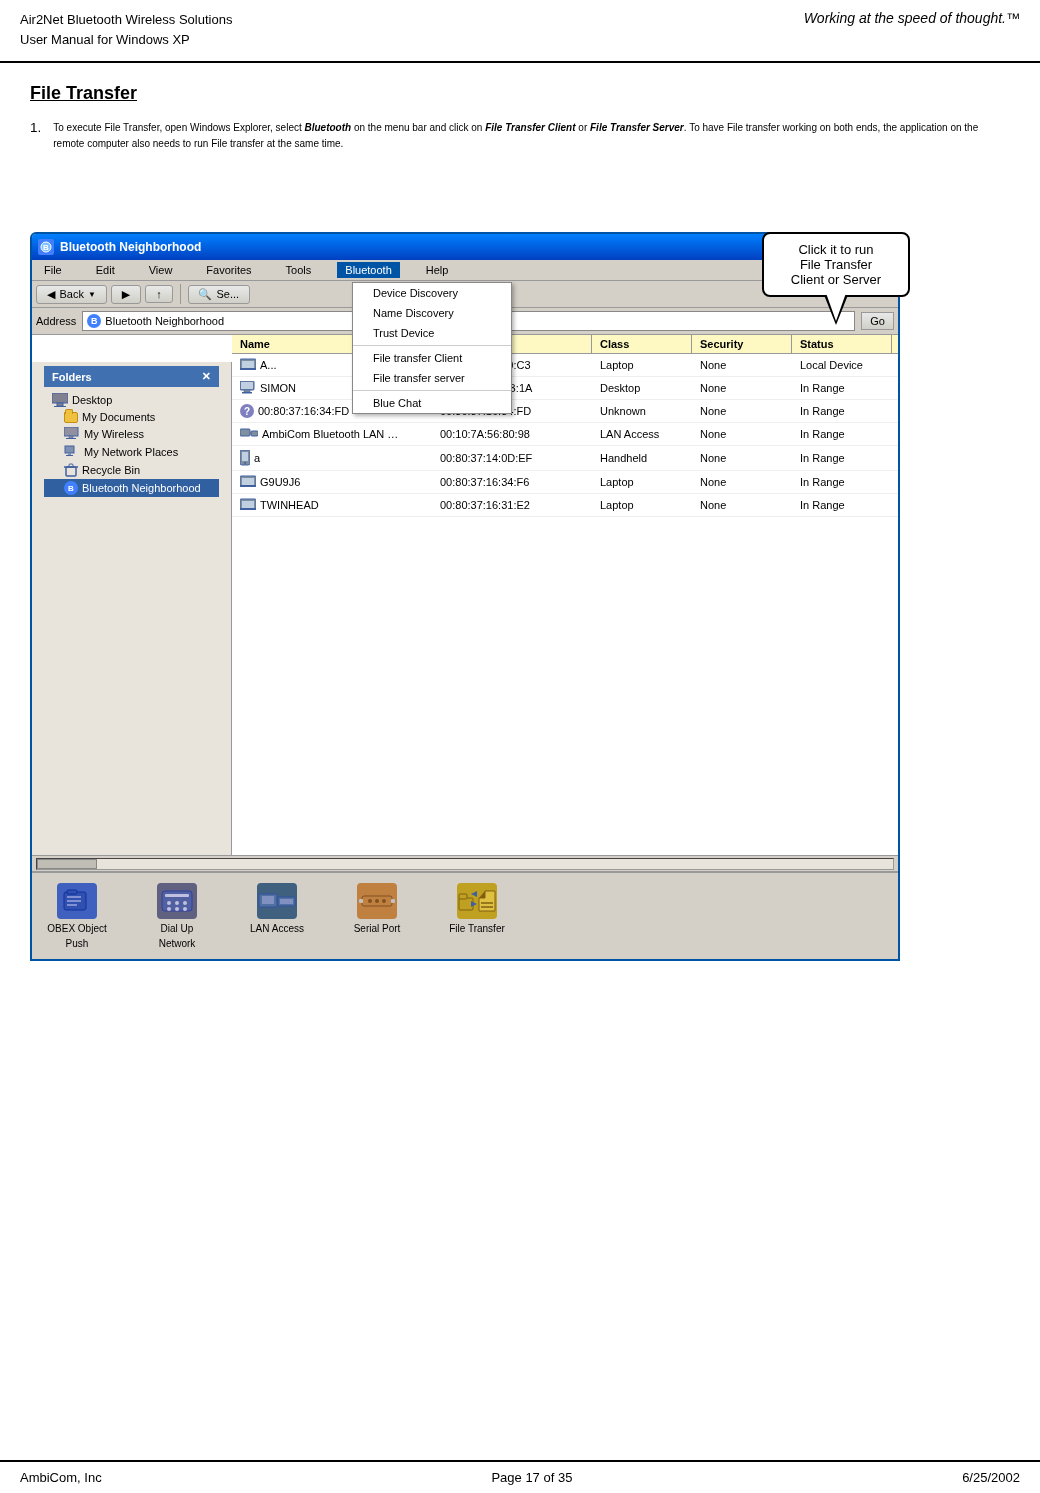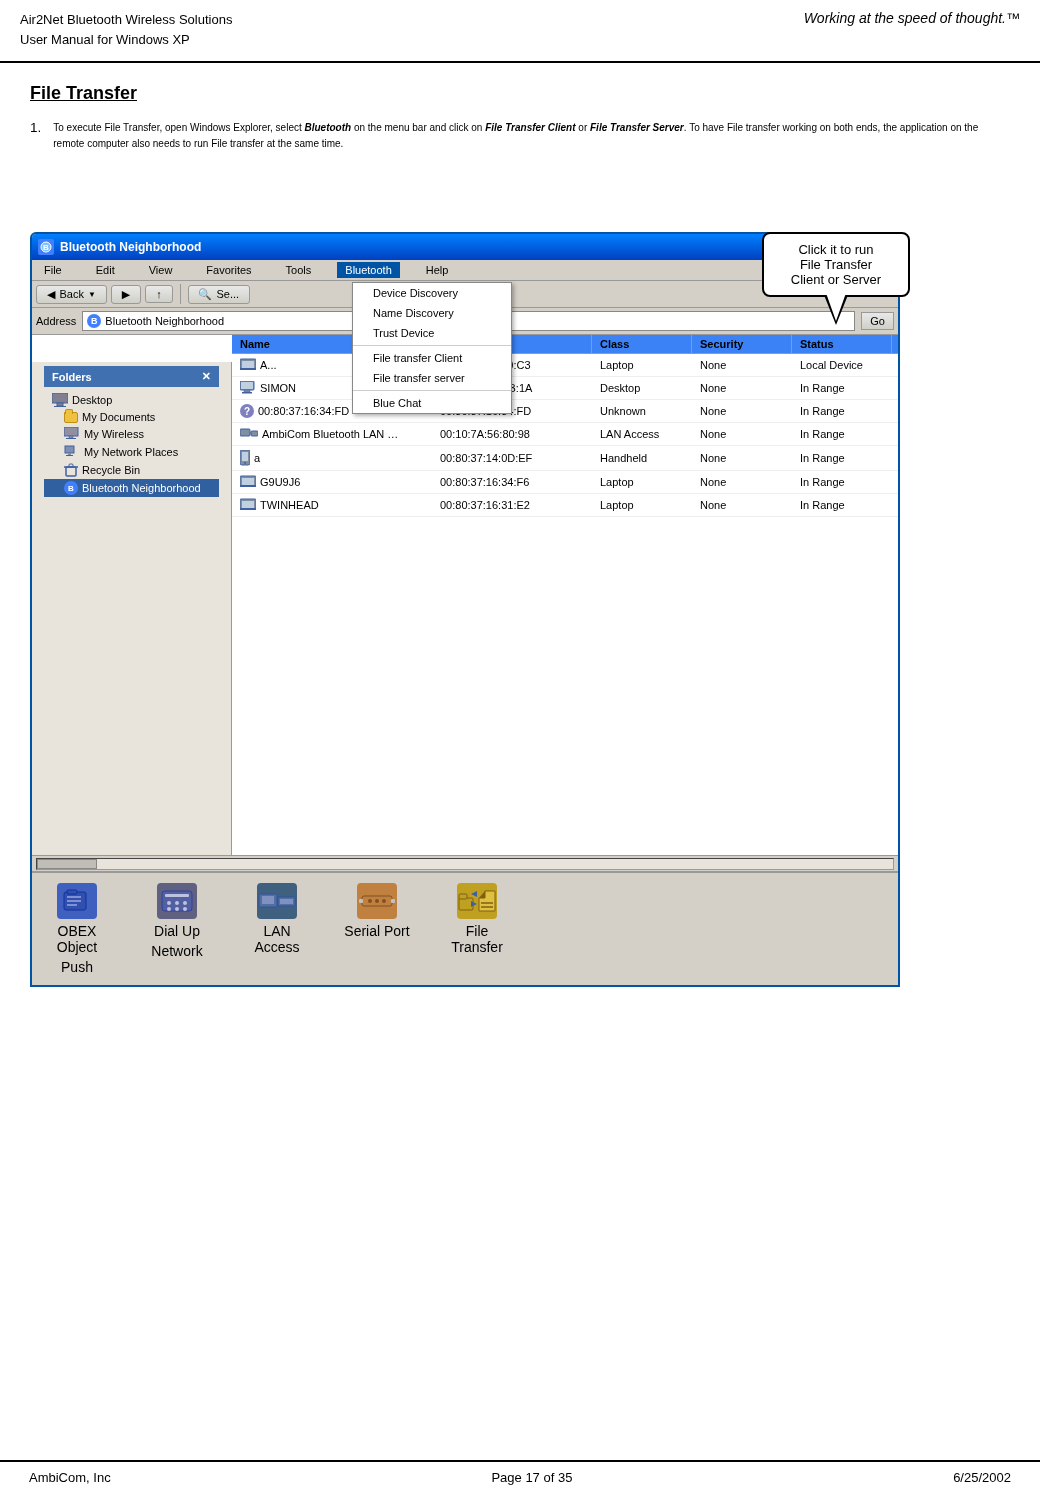--- a/index.html
+++ b/index.html
@@ -31,21 +31,21 @@
     }
 
     
     .doc-footer {
       position: absolute;
       bottom: 0;
       left: 0;
       right: 0;
       display: flex;
       justify-content: space-between;
-      padding: 8px 29px;
+      padding: 8px 20px;
       border-top: 2px solid #000;
       font-size: 13px;
     }
 
     
     .doc-body {
       padding: 20px 30px 60px 30px;
     }
 
     .section-title {
@@ -301,21 +301,21 @@
 
     
     .win-main {
       flex: 1;
       display: flex;
       flex-direction: column;
     }
     .file-list-header {
       display: grid;
       grid-template-columns: 200px 160px 100px 100px 100px;
-      background: #3b82f6;
+      background: #fef9c3;
       border-bottom: 1px solid #999;
       font-size: 11px;
     }
     .file-list-col {
       padding: 3px 8px;
       border-right: 1px solid #999;
       cursor: pointer;
       font-weight: bold;
     }
     .file-list-body {
@@ -346,21 +346,21 @@
       gap: 30px;
       justify-content: flex-start;
       align-items: flex-start;
     }
     .bottom-icon {
       display: flex;
       flex-direction: column;
       align-items: center;
       gap: 4px;
       cursor: pointer;
-      font-size: 14px;
+      font-size: 10px;
       text-align: center;
       width: 70px;
     }
     .bottom-icon-img {
       width: 40px;
       height: 36px;
       display: flex;
       align-items: center;
       justify-content: center;
     }

